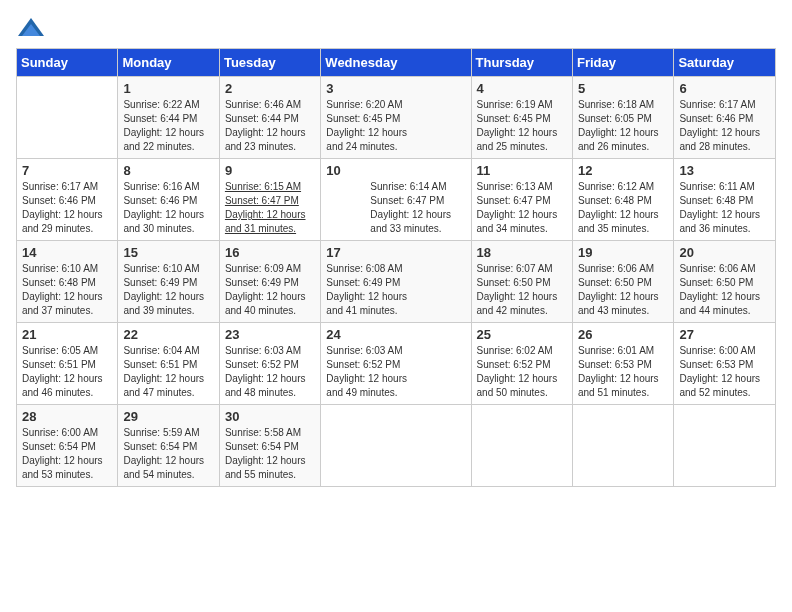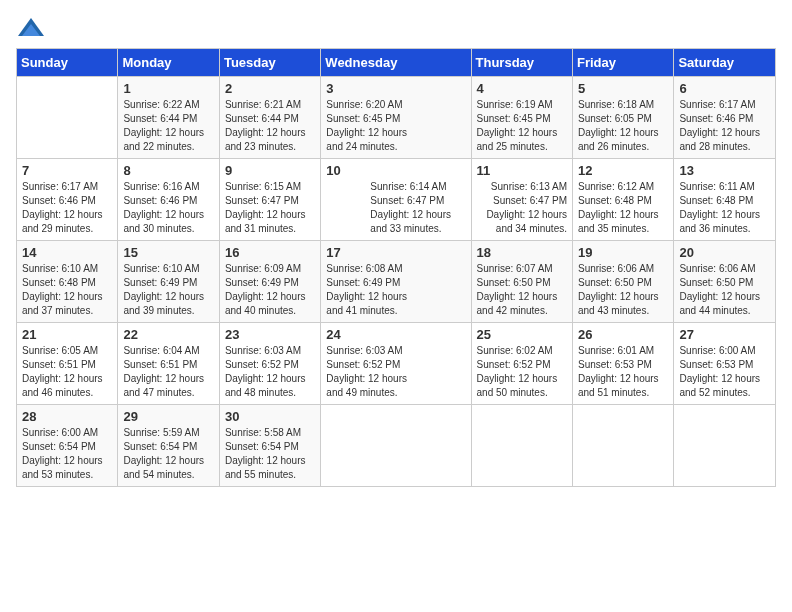--- a/index.html
+++ b/index.html
@@ -114,21 +114,21 @@
         <td class="empty-cell"></td>
         <td>
           <span class="day-number">1</span>
           <div class="day-info" style="white-space: pre-line;">Sunrise: 6:22 AM
 Sunset: 6:44 PM
 Daylight: 12 hours
 and 22 minutes.</div>
         </td>
         <td>
           <span class="day-number">2</span>
-          <div class="day-info" style="white-space: pre-line;">Sunrise: 6:21 AM
+          <div class="day-info" style="white-space: pre-line;">Sunrise: 6:46 AM
 Sunset: 6:44 PM
 Daylight: 12 hours
 and 23 minutes.</div>
         </td>
         <td>
           <span class="day-number">3</span>
           <div class="day-info" style="white-space: pre-line;">Sunrise: 6:20 AM
 Sunset: 6:45 PM
 Daylight: 12 hours
 and 24 minutes.</div>
@@ -165,35 +165,35 @@
         </td>
         <td>
           <span class="day-number">8</span>
           <div class="day-info" style="white-space: pre-line;">Sunrise: 6:16 AM
 Sunset: 6:46 PM
 Daylight: 12 hours
 and 30 minutes.</div>
         </td>
         <td>
           <span class="day-number">9</span>
-          <div class="day-info" style="white-space: pre-line;">Sunrise: 6:15 AM
+          <div class="day-info" style="white-space: pre-line; text-decoration: underline;">Sunrise: 6:15 AM
 Sunset: 6:47 PM
 Daylight: 12 hours
 and 31 minutes.</div>
         </td>
         <td>
           <span class="day-number">10</span>
           <div class="day-info" style="white-space: pre-line; margin-left: 44px;">Sunrise: 6:14 AM
 Sunset: 6:47 PM
 Daylight: 12 hours
 and 33 minutes.</div>
         </td>
         <td>
           <span class="day-number">11</span>
-          <div class="day-info" style="white-space: pre-line; text-align: right;">Sunrise: 6:13 AM
+          <div class="day-info" style="white-space: pre-line;">Sunrise: 6:13 AM
 Sunset: 6:47 PM
 Daylight: 12 hours
 and 34 minutes.</div>
         </td>
         <td>
           <span class="day-number">12</span>
           <div class="day-info" style="white-space: pre-line;">Sunrise: 6:12 AM
 Sunset: 6:48 PM
 Daylight: 12 hours
 and 35 minutes.</div>

